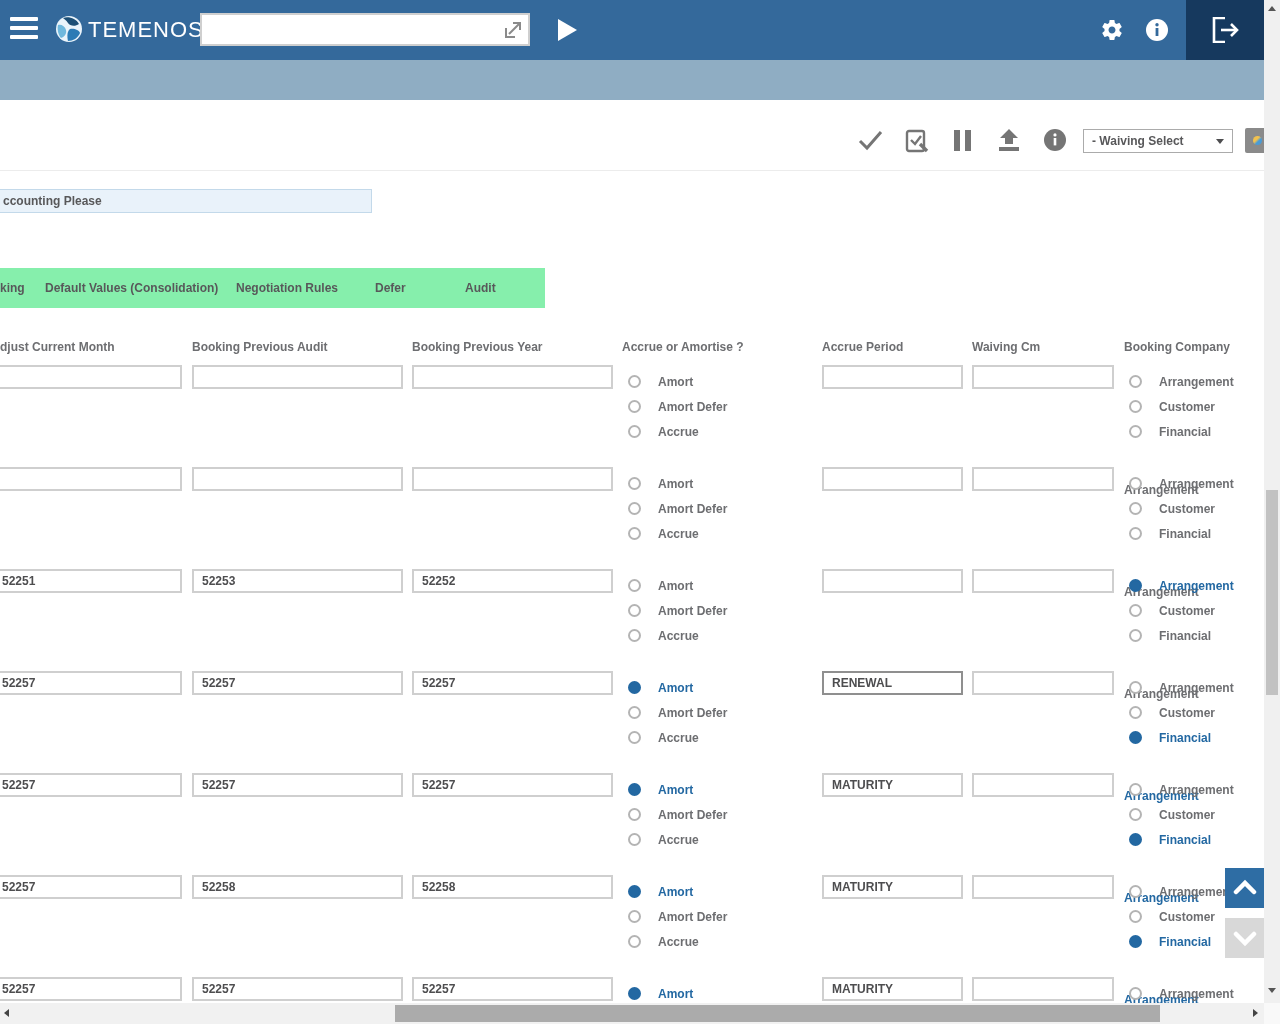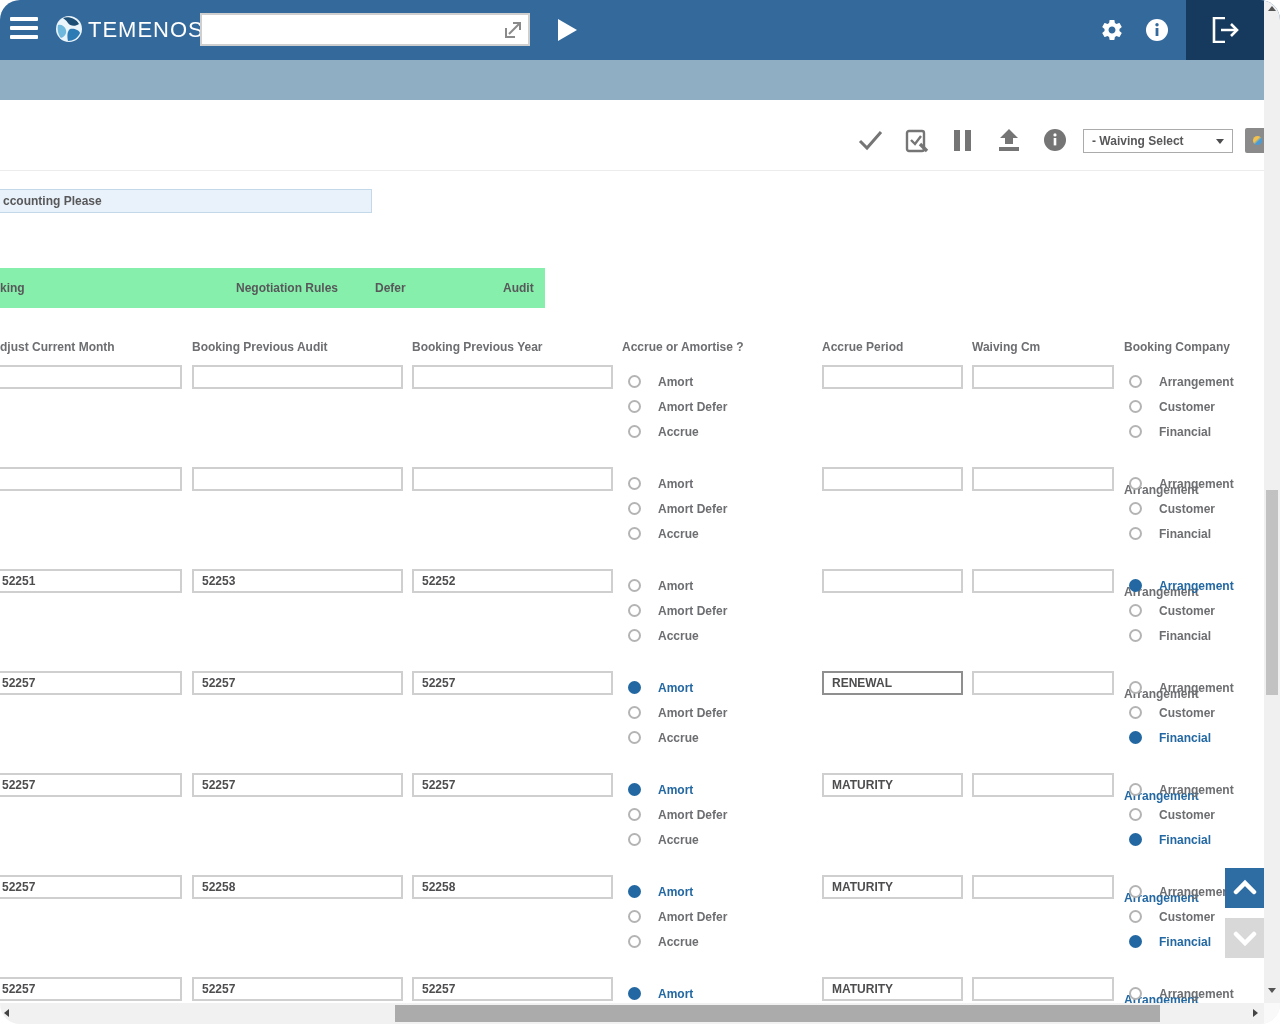--- a/index.html
+++ b/index.html
@@ -1,18 +1,18 @@
 <!DOCTYPE html>
 <html><head>
 <meta charset="utf-8">
 <style>
   * { margin:0; padding:0; box-sizing:border-box; }
   html,body { width:1280px; height:1024px; overflow:hidden; background:#fff;
     font-family:"Liberation Sans", sans-serif; }
-  #app { position:relative; width:1280px; height:1024px; overflow:hidden; background:#fff;border-radius:20px; }
+  #app { position:relative; width:1280px; height:1024px; overflow:hidden; background:#fff; }
 
   
   .hdr { position:absolute; left:0; top:0; width:1280px; height:60px; background:#34699b; }
   .hamburger { position:absolute; left:10px; top:17px; width:30px; height:26px; cursor:pointer; }
   .hamburger i { display:block; width:28px; height:4px; background:#fff; border-radius:1px; margin-bottom:5px; }
   .globe { position:absolute; left:55px; top:15px; }
   .brand { position:absolute; left:88px; top:17px; color:#fff; font-size:22px; letter-spacing:1px; font-weight:400; }
   .search { position:absolute; left:200px; top:13px; width:330px; height:33px; background:#fff;
     border:2px solid #cfcfcf; padding:0 28px 0 8px; font-size:13px; color:#4d4d4f; }
   .search-go { position:absolute; left:504px; top:20px; }
@@ -170,23 +170,24 @@
       <i></i>
     </div>
   <div class="divider"></div>
 
   <div class="title-box">
     <span>ccounting Please</span>
   </div>
 
   <div class="tabbar">
     <span class="tab" style="left:0">king</span>
+    <span class="tab" style="left:45px">Default Values (Consolidation)</span>
     <span class="tab" style="left:236px">Negotiation Rules</span>
     <span class="tab" style="left:375px">Defer</span>
-    <span class="tab" style="left:503px">Audit</span>
+    <span class="tab" style="left:465px">Audit</span>
   </div>
 
   <span class="col-hdr" style="left:0">djust Current Month</span>
   <span class="col-hdr" style="left:192px">Booking Previous Audit</span>
   <span class="col-hdr" style="left:412px">Booking Previous Year</span>
   <span class="col-hdr" style="left:622px">Accrue or Amortise ?</span>
   <span class="col-hdr" style="left:822px">Accrue Period</span>
   <span class="col-hdr" style="left:972px">Waiving Cm</span>
   <span class="col-hdr" style="left:1124px">Booking Company</span>
 

